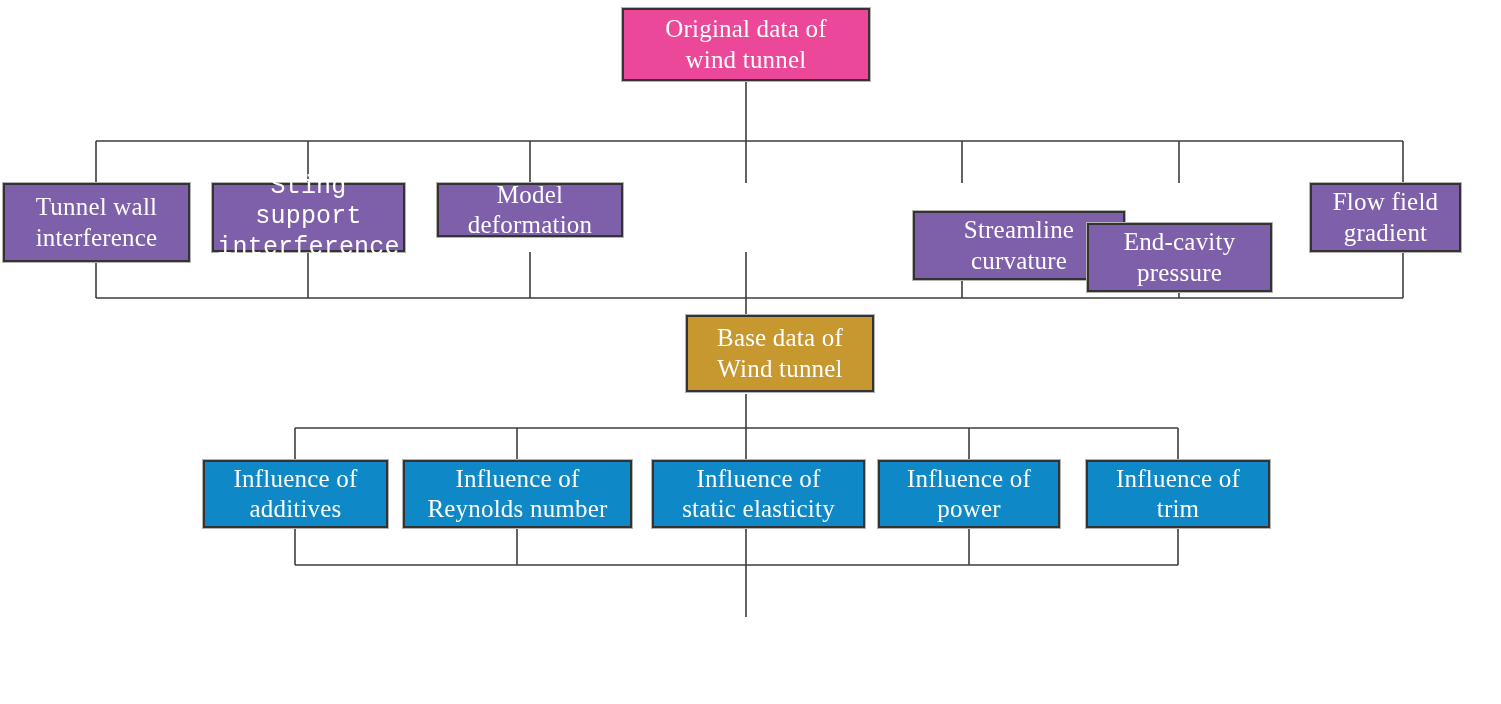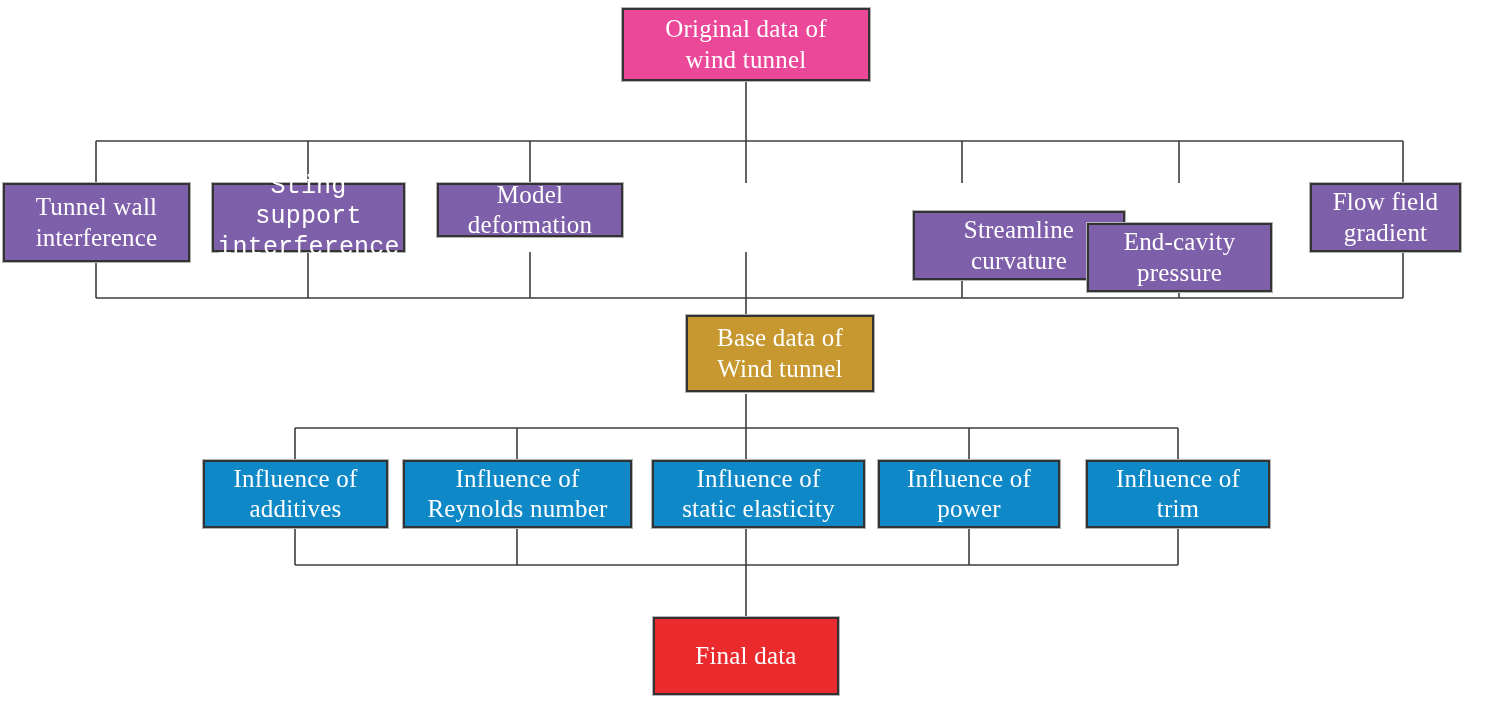--- a/index.html
+++ b/index.html
@@ -130,15 +130,14 @@
 additives</div>
   <div class="node n-b2" style="background: rgb(14, 136, 198);">Influence of
 Reynolds number</div>
   <div class="node n-b3" style="background: rgb(14, 136, 198);">Influence of
 static elasticity</div>
   <div class="node n-b4" style="background: rgb(14, 136, 198);">Influence of
 power</div>
   <div class="node n-b5" style="background: rgb(14, 136, 198);">Influence of
 trim</div>
 
-  <div class="node n-final" style="background: rgb(235, 42, 45);">Final data</div>
 
 </div>
 
 </body></html>

